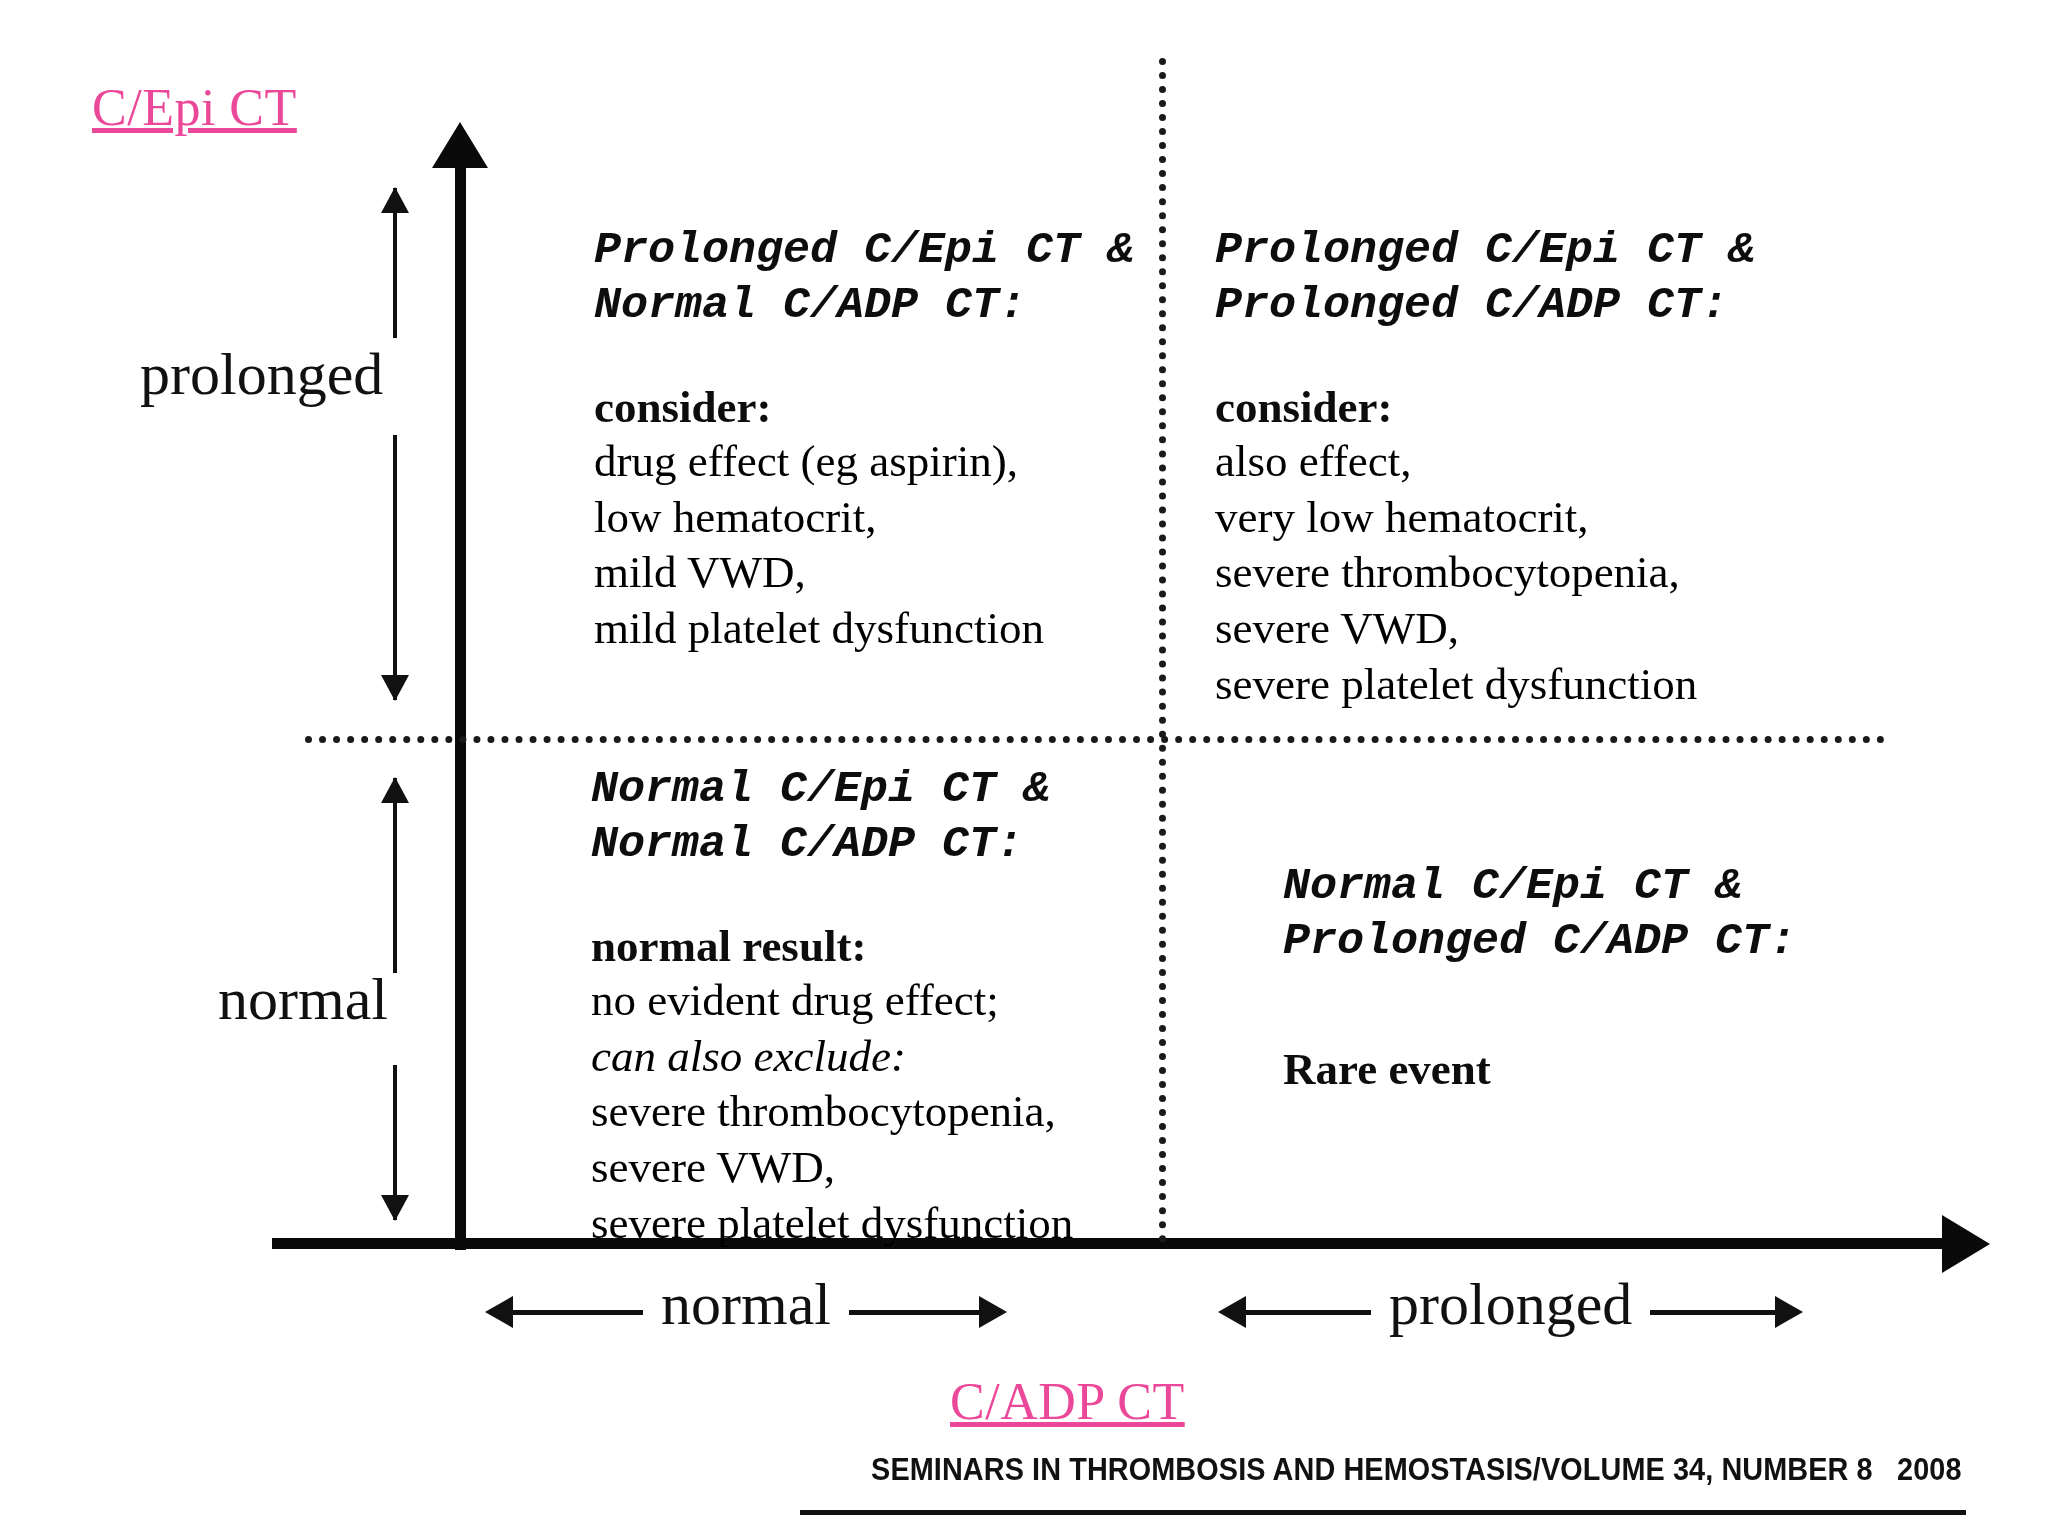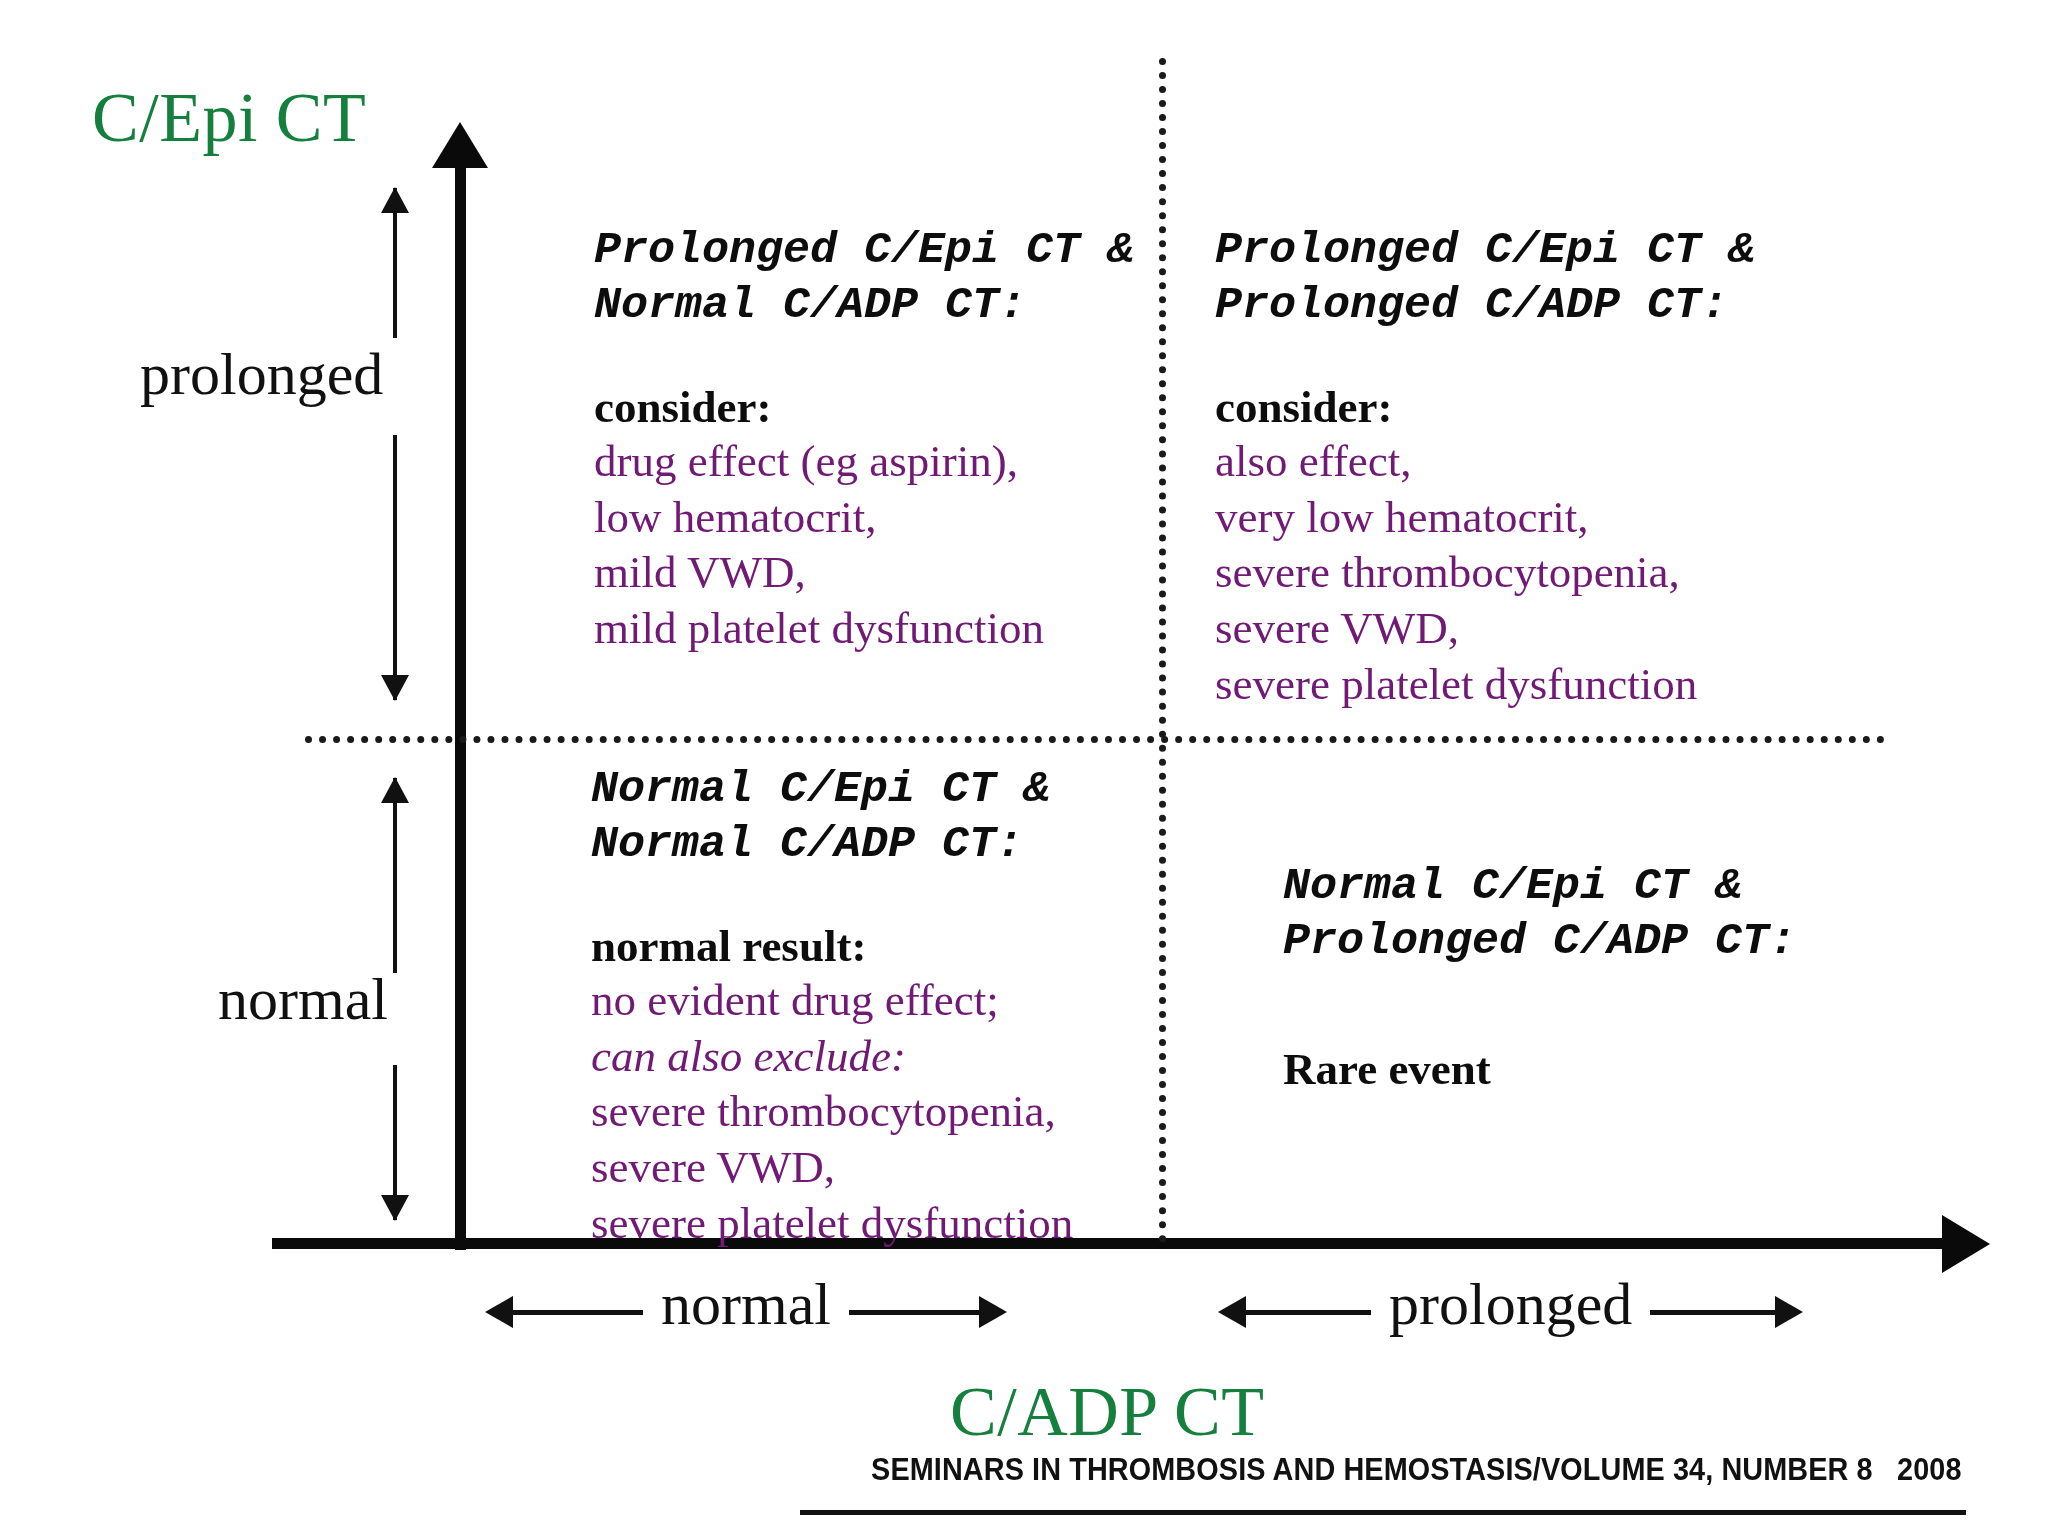--- a/index.html
+++ b/index.html
@@ -8,21 +8,21 @@
     width:2048px;height:1536px;position:relative;overflow:hidden;
     font-family:"Liberation Serif","DejaVu Serif",serif;
     color:#111111;
     -webkit-font-smoothing:antialiased;
   }
   #stage{position:absolute;inset:0;}
 
   
   .axis-title{
     position:absolute;font-family:"Liberation Serif","DejaVu Serif",serif;
-    font-size:70px;font-weight:400;color:#15803d;white-space:nowrap;letter-spacing:0.5px;
+    font-size:52px;font-weight:400;color:#ec4899;white-space:nowrap;letter-spacing:0.5px;text-decoration:underline;
   }
   #yAxisTitle{left:92px;top:78px;}
   #xAxisTitle{left:950px;top:1372px;}
 
   
   .spine{position:absolute;background:#0a0a0a;}
   #yspine{left:455px;top:160px;width:11px;height:1090px;}
   #xspine{left:272px;top:1238px;height:11px;width:1680px;}
   .arrowhead{position:absolute;width:0;height:0;}
   #yarrow{
@@ -99,21 +99,21 @@
   .qhead{
     font-style:italic;font-weight:700;font-size:45px;line-height:1.22;
     color:#0d0d0d;white-space:nowrap;
     font-family:Liberation Mono, monospace;
   }
   .qsubhead{
     font-weight:700;font-size:45px;line-height:1.2;color:#0d0d0d;white-space:nowrap;
     font-family:"Liberation Serif","DejaVu Serif",serif;
   }
   .qline{
-    font-size:45px;line-height:1.24;color:#701a75;white-space:nowrap;
+    font-size:45px;line-height:1.24;color:#000000;white-space:nowrap;
     font-family:"Liberation Serif","DejaVu Serif",serif;
   }
   .qline.ital{font-style:italic;}
   .gap-sm{height:26px;}
   .gap-md{height:46px;}
 
   #quadTL{left:594px;top:224px;}
   #quadTR{left:1215px;top:224px;}
   #quadBL{left:591px;top:763px;}
   #quadBR{left:1283px;top:860px;}

